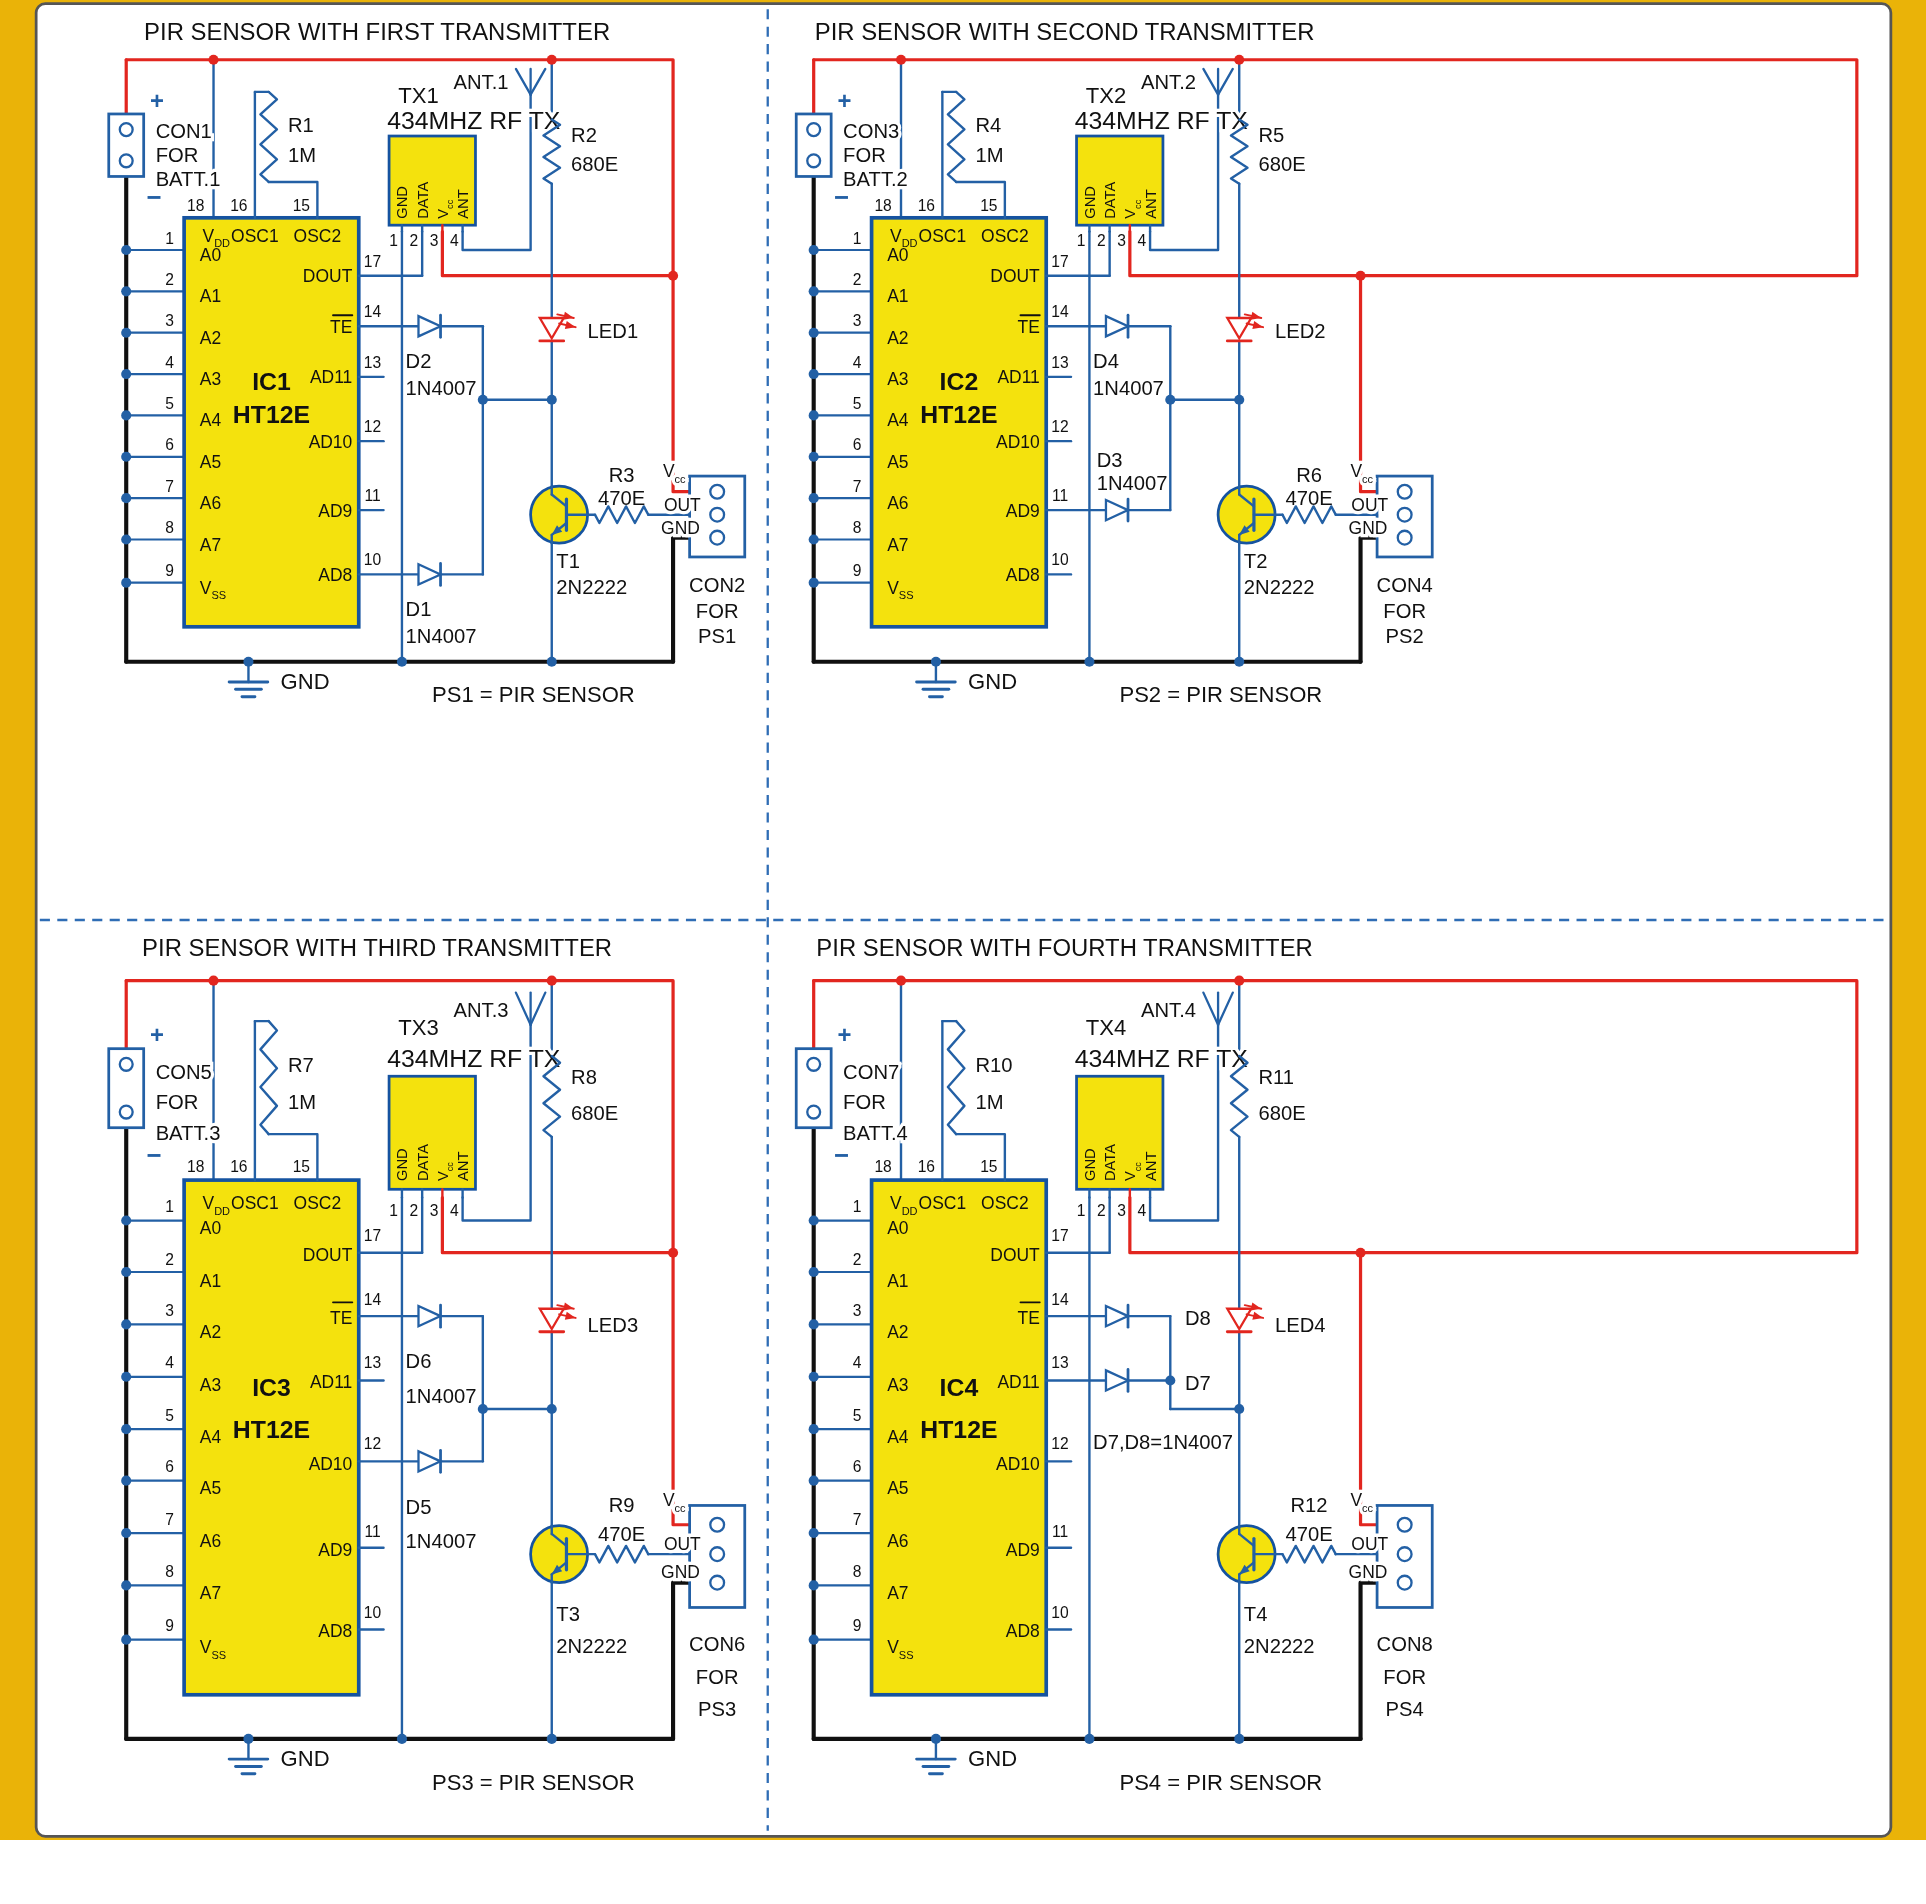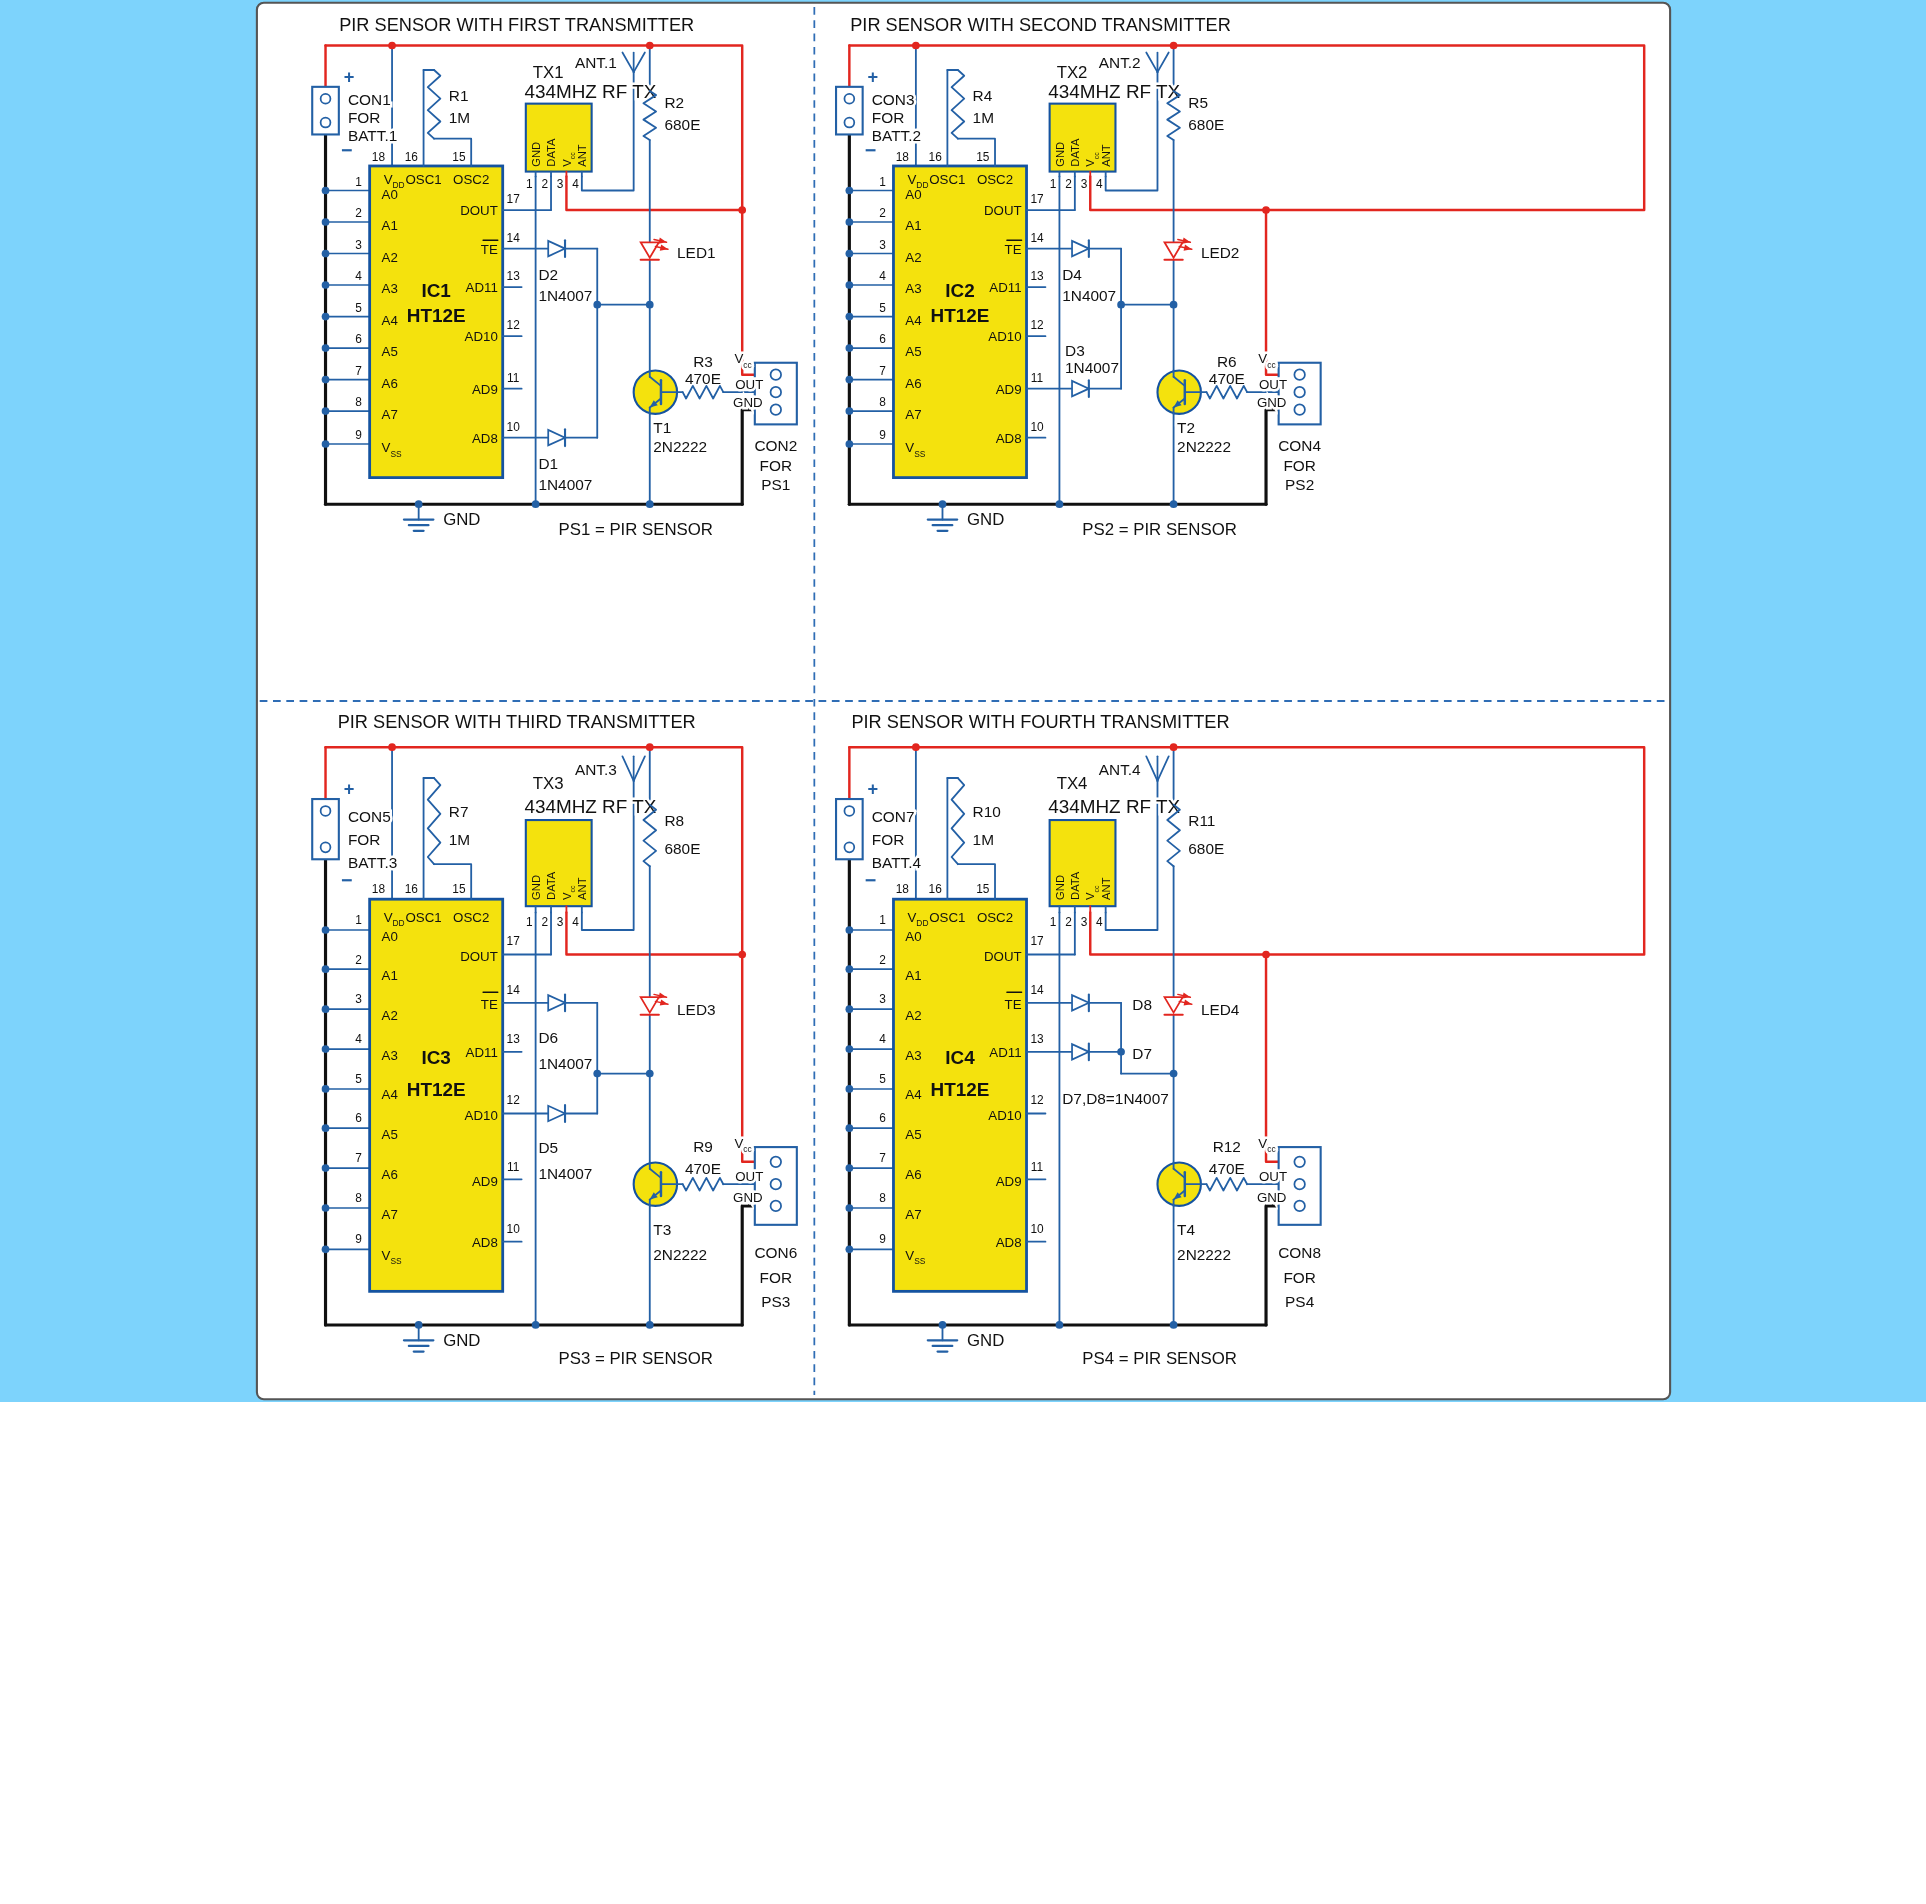--- a/index.html
+++ b/index.html
@@ -1,16 +1,16 @@
 <!DOCTYPE html>
 <html style="font-size:15px"><head>
 <meta charset="utf-8">
 <style>
   html,body{margin:0;padding:0;background:#ffffff}
-  .page{width:1927px;height:1402px;position:relative;background:#7dd3fc;overflow:hidden}
+  .page{width:1927px;height:1840px;position:relative;background:#eab308;overflow:hidden}
   svg{display:block;width:100%;height:100%}
   text{font-family:"Liberation Sans","DejaVu Sans",sans-serif}
 </style>
 </head>
 <body>
 
 <div class="page">
   <svg id="diagram" viewBox="0 0 2026 2002" xmlns="http://www.w3.org/2000/svg">
       <rect x="4" y="4" width="2018" height="1994" rx="10" fill="#ffffff" stroke="#555555" stroke-width="3"></rect>
       <g>

